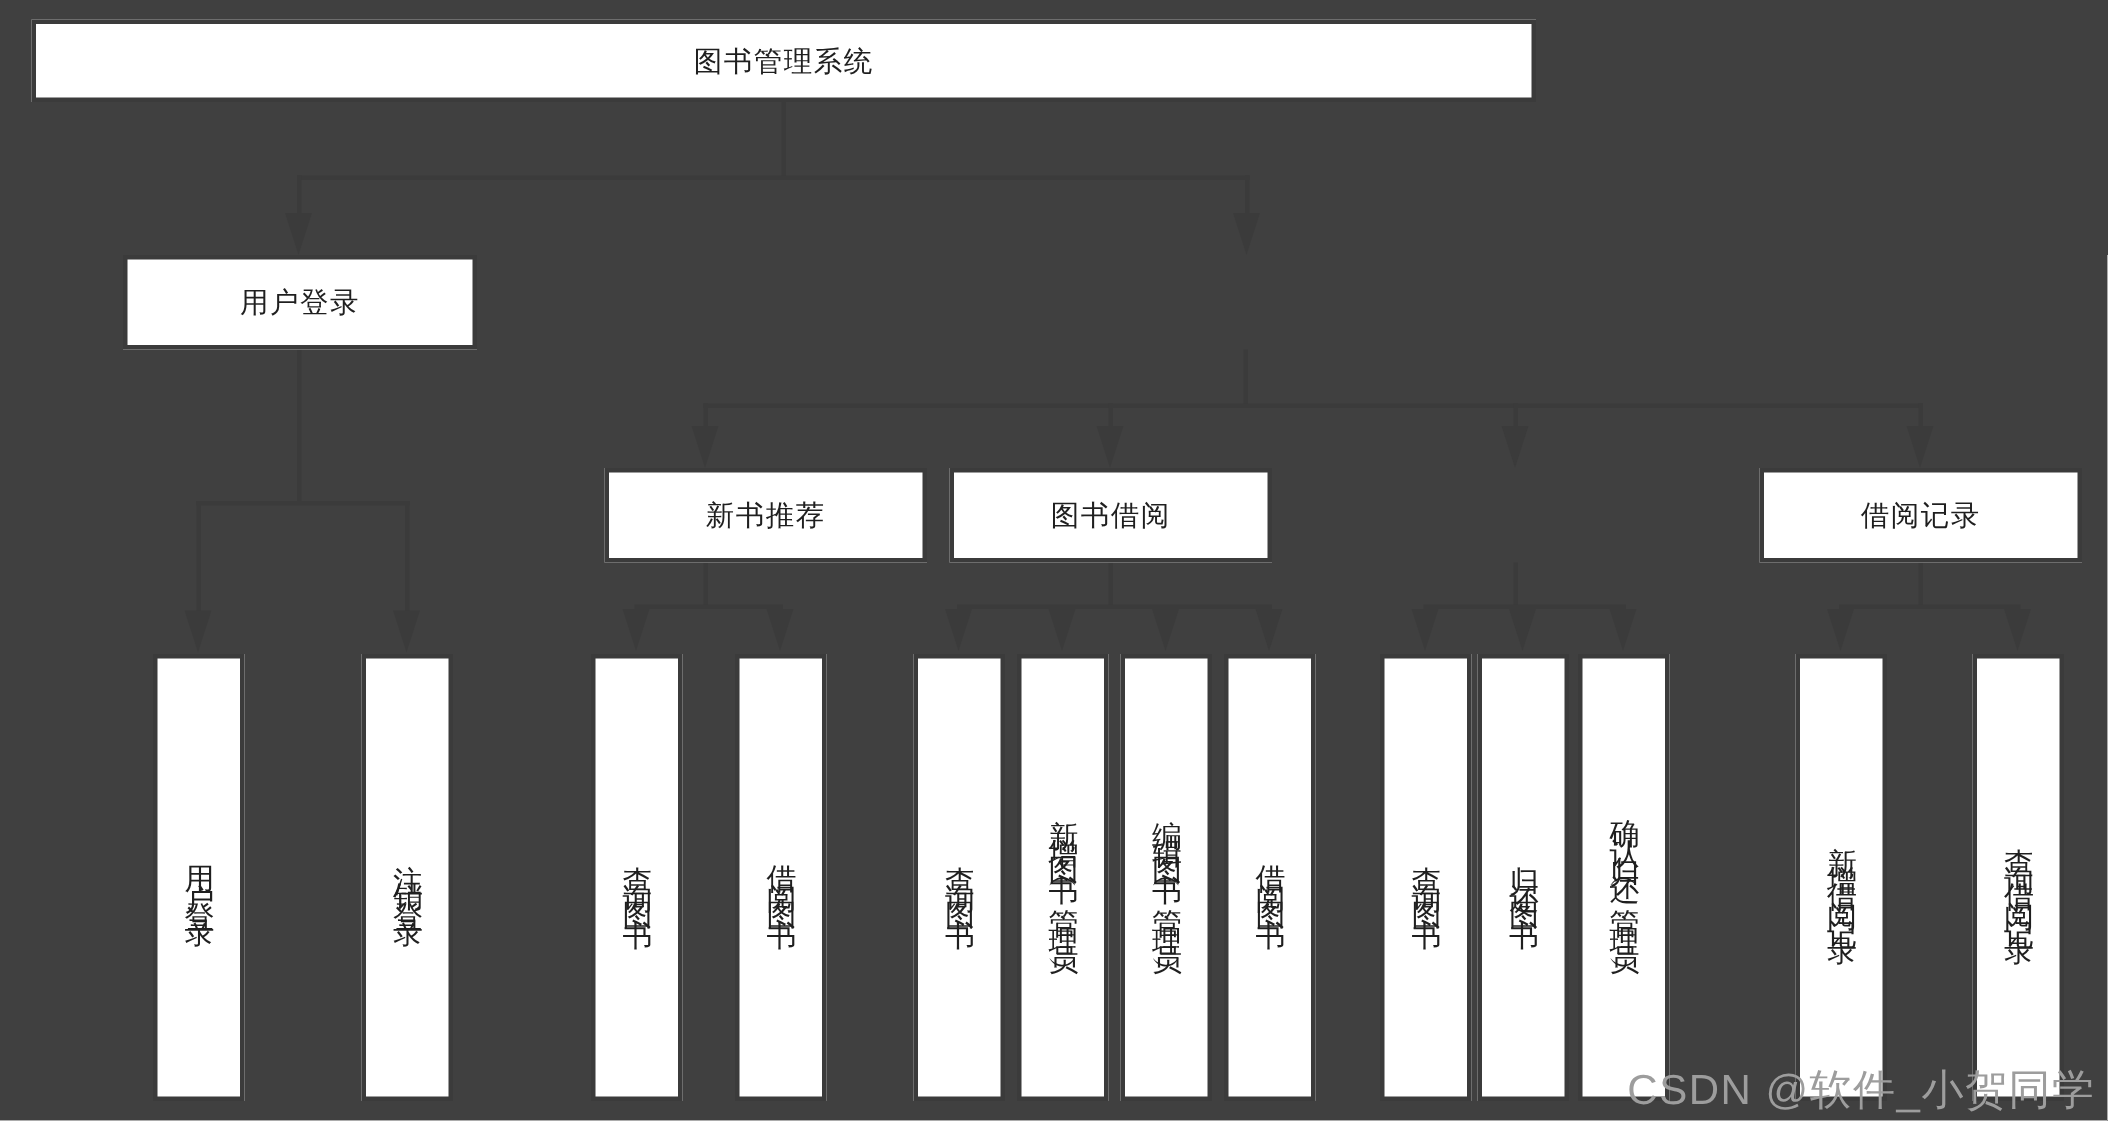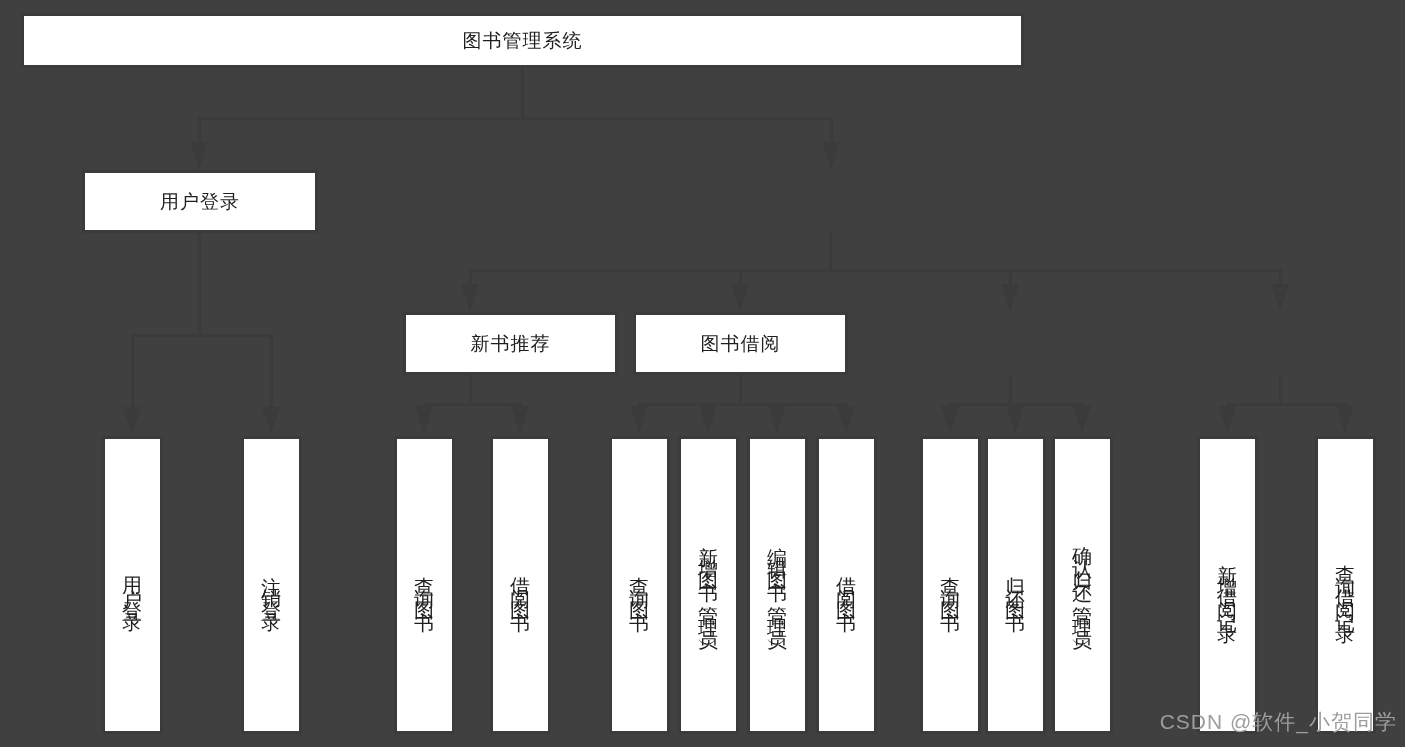--- a/index.html
+++ b/index.html
@@ -18,21 +18,21 @@
   }
   .vl{position:absolute;width:3px;background:#3b3b3b;z-index:1;}
   .hl{position:absolute;height:3px;background:#3b3b3b;z-index:1;}
   .ar{
     position:absolute;width:0;height:0;z-index:1;
     border-left:9px solid transparent;border-right:9px solid transparent;
     border-top:28px solid #3b3b3b;
   }
   .watermark{
     position:absolute;right:8px;top:708px;z-index:5;
-    font-size:21px;letter-spacing:1px;color:#9d9d9d;white-space:nowrap;
+    font-size:28px;letter-spacing:1px;color:#9d9d9d;white-space:nowrap;
   }
 </style>
 </head>
 <body>
 
 <div id="stage">
 
   <div class="box" style="left:21px;top:13px;width:1003px;height:55px;">
     <span>图书管理系统</span>
   </div>
@@ -64,20 +64,23 @@
   <div class="ar" style="left:461px;top:284px;"></div>
   <div class="ar" style="left:731px;top:284px;"></div>
   <div class="ar" style="left:1001px;top:284px;"></div>
   <div class="ar" style="left:1271px;top:284px;"></div>
 
   <div class="box" style="left:363px;top:312px;width:215px;height:63px;margin-left:40px;">
     <span>新书推荐</span>
   </div>
   <div class="box" style="left:633px;top:312px;width:215px;height:63px;">
     <span>图书借阅</span>
+  </div>
+  <div class="box" style="left:1173px;top:312px;width:215px;height:63px;">
+    <span>借阅记录</span>
   </div>
 
   <div class="vl" style="left:469px;top:375px;height:31px;"></div>
   <div class="hl" style="left:423px;top:403px;width:99px;"></div>
   <div class="ar" style="left:415px;top:406px;"></div>
   <div class="ar" style="left:511px;top:406px;"></div>
 
   <div class="vl" style="left:739px;top:375px;height:31px;"></div>
   <div class="hl" style="left:638px;top:403px;width:210px;"></div>
   <div class="ar" style="left:630px;top:406px;"></div>

